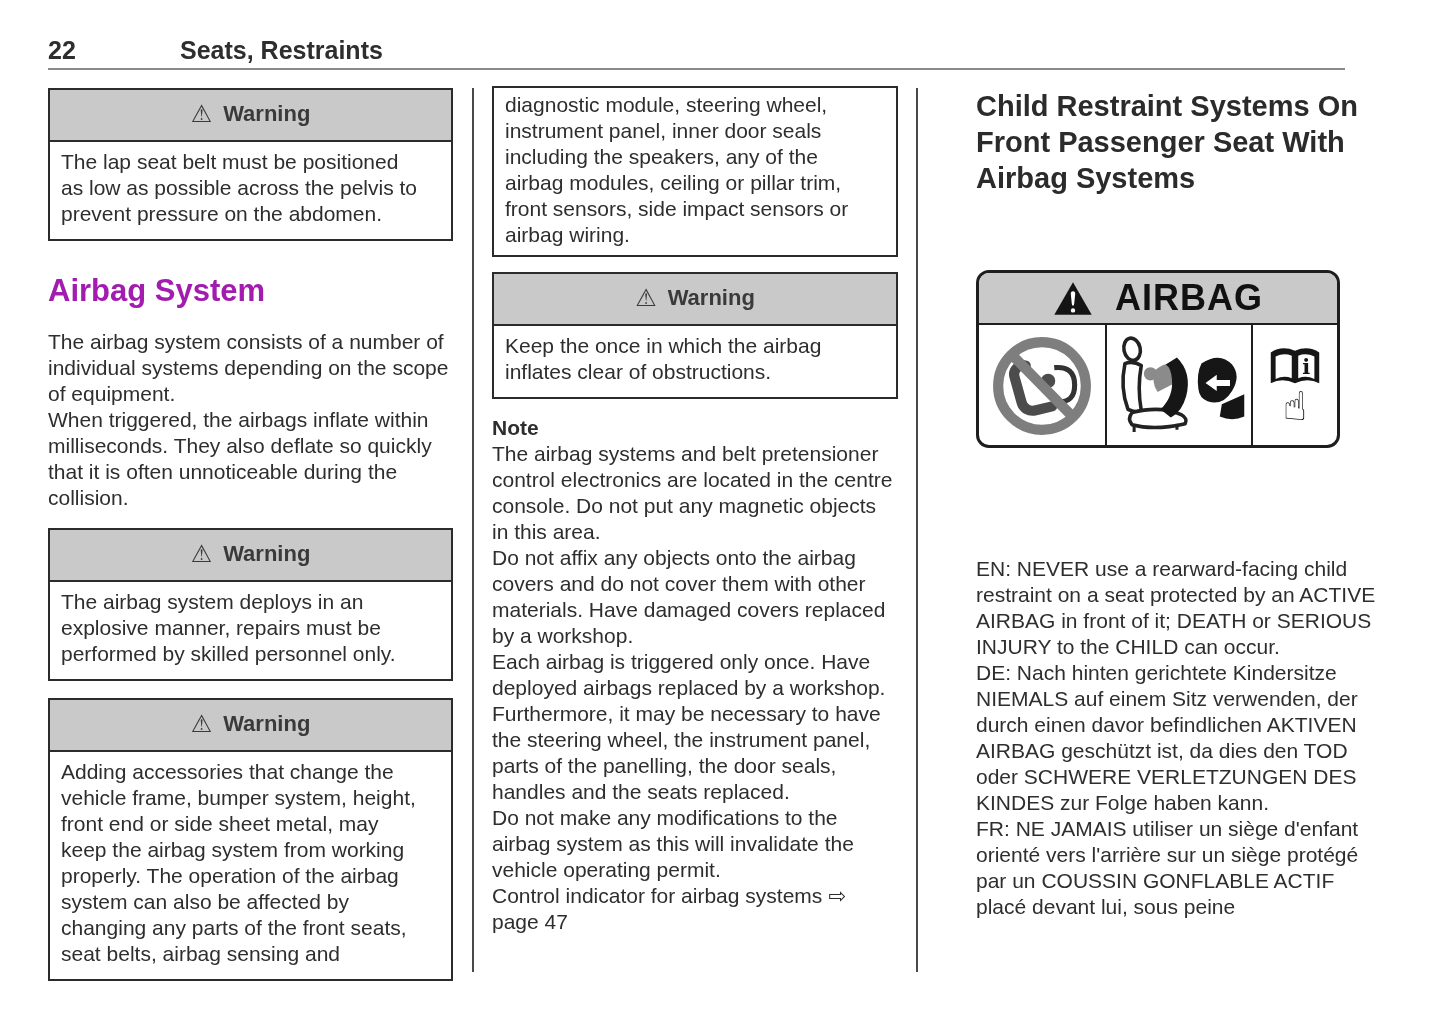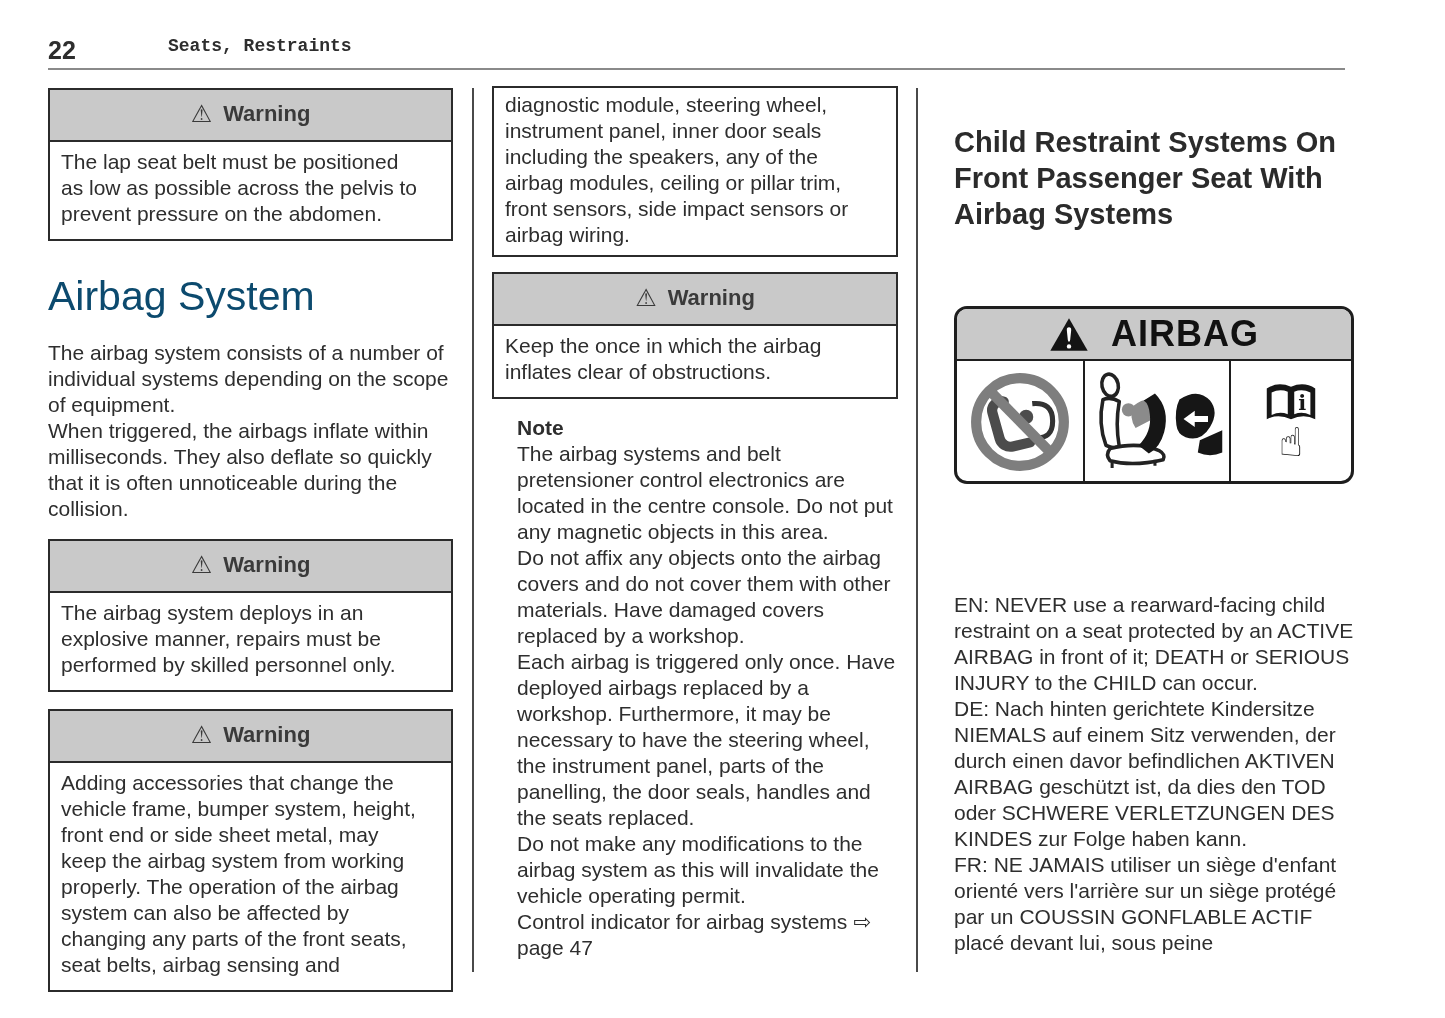--- a/index.html
+++ b/index.html
@@ -5,61 +5,61 @@
   * { margin:0; padding:0; box-sizing:border-box; }
   html,body { background:#ffffff; }
   body {
     width:1445px; height:1018px; position:relative; overflow:hidden;
     font-family:"Liberation Sans", sans-serif; color:#2e2e2e;
   }
 
   
   .page-header { position:absolute; left:48px; top:36px; width:1297px; height:34px; }
   .page-num { position:absolute; left:0; top:0; font-size:25px; font-weight:bold; }
-  .page-title { position:absolute; left:120px; top:0; font-size:18px; font-weight:bold;font-family:Liberation Mono, monospace; }
+  .page-title { position:absolute; left:132px; top:0; font-size:25px; font-weight:bold; }
   .header-rule { position:absolute; left:48px; top:68px; width:1297px; height:2px; background:#8a8a8a; }
 
   
   .col { position:absolute; top:88px; }
   .col1 { left:48px;  width:405px; }
   .col2 { left:492px; width:406px; top:86px; }
-  .col3 { left:954px; width:408px;margin-top:36px; }
+  .col3 { left:976px; width:408px; }
   .vdiv { position:absolute; top:88px; width:2px; height:884px; background:#4a4a4a; }
   .vdiv1 { left:472px; }
   .vdiv2 { left:916px; }
 
   
   p.body, .wb-body, .plain-box { font-size:21px; line-height:26px; color:#2e2e2e; }
   p.body { margin:0; }
 
-  h1.section { font-size:41px; font-weight:normal; color:#0c4a6e; margin:32px 0 20px 0; }
+  h1.section { font-size:31px; font-weight:bold; color:#a21caf; margin:32px 0 20px 0; }
   h2.section { font-size:29px; line-height:36px; font-weight:bold; color:#2b2b2b; }
 
   
   .warning-box { border:2px solid #2b2b2b; background:#fff; }
   .wb-header {
     background:#c9c9c9; border-bottom:2px solid #2b2b2b;
     display:flex; align-items:center; justify-content:center; gap:11px;
     padding:11px 0 13px 0; font-size:22px; font-weight:bold; color:#3a3a3a;
   }
   .warn-glyph { font-family:"DejaVu Sans", sans-serif; font-weight:normal; font-size:24px; line-height:1; color:#3a3a3a; }
   .wb-body { padding:7px 26px 12px 11px; }
   .plain-box { border:2px solid #2b2b2b; padding:4px 23px 7px 11px; }
 
   .mt17 { margin-top:17px; }
   .mt15 { margin-top:15px; }
 
   
-  .note-section { margin-top:16px;margin-left:25px; }
+  .note-section { margin-top:16px; }
   .note-label { font-size:21px; line-height:26px; font-weight:bold; }
   .ref-arrow { font-family:"DejaVu Sans", sans-serif; }
 
   
   .airbag-label {
-    margin-top:74px; width:400px; height:178px;
+    margin-top:74px; width:364px; height:178px;
     border:3px solid #1e1e1e; border-radius:13px; overflow:hidden; background:#fff;
   }
   .al-header {
     height:52px; background:#c9c9c9; border-bottom:2px solid #1e1e1e;
     display:flex; align-items:center; justify-content:center; gap:22px;
   }
   .al-title { font-size:36px; font-weight:bold; color:#111; letter-spacing:1px; }
   .al-body { display:flex; height:121px; }
   .al-cell { display:flex; align-items:center; justify-content:center; }
   .al-cell-1 { width:128px; border-right:2px solid #1e1e1e; }

